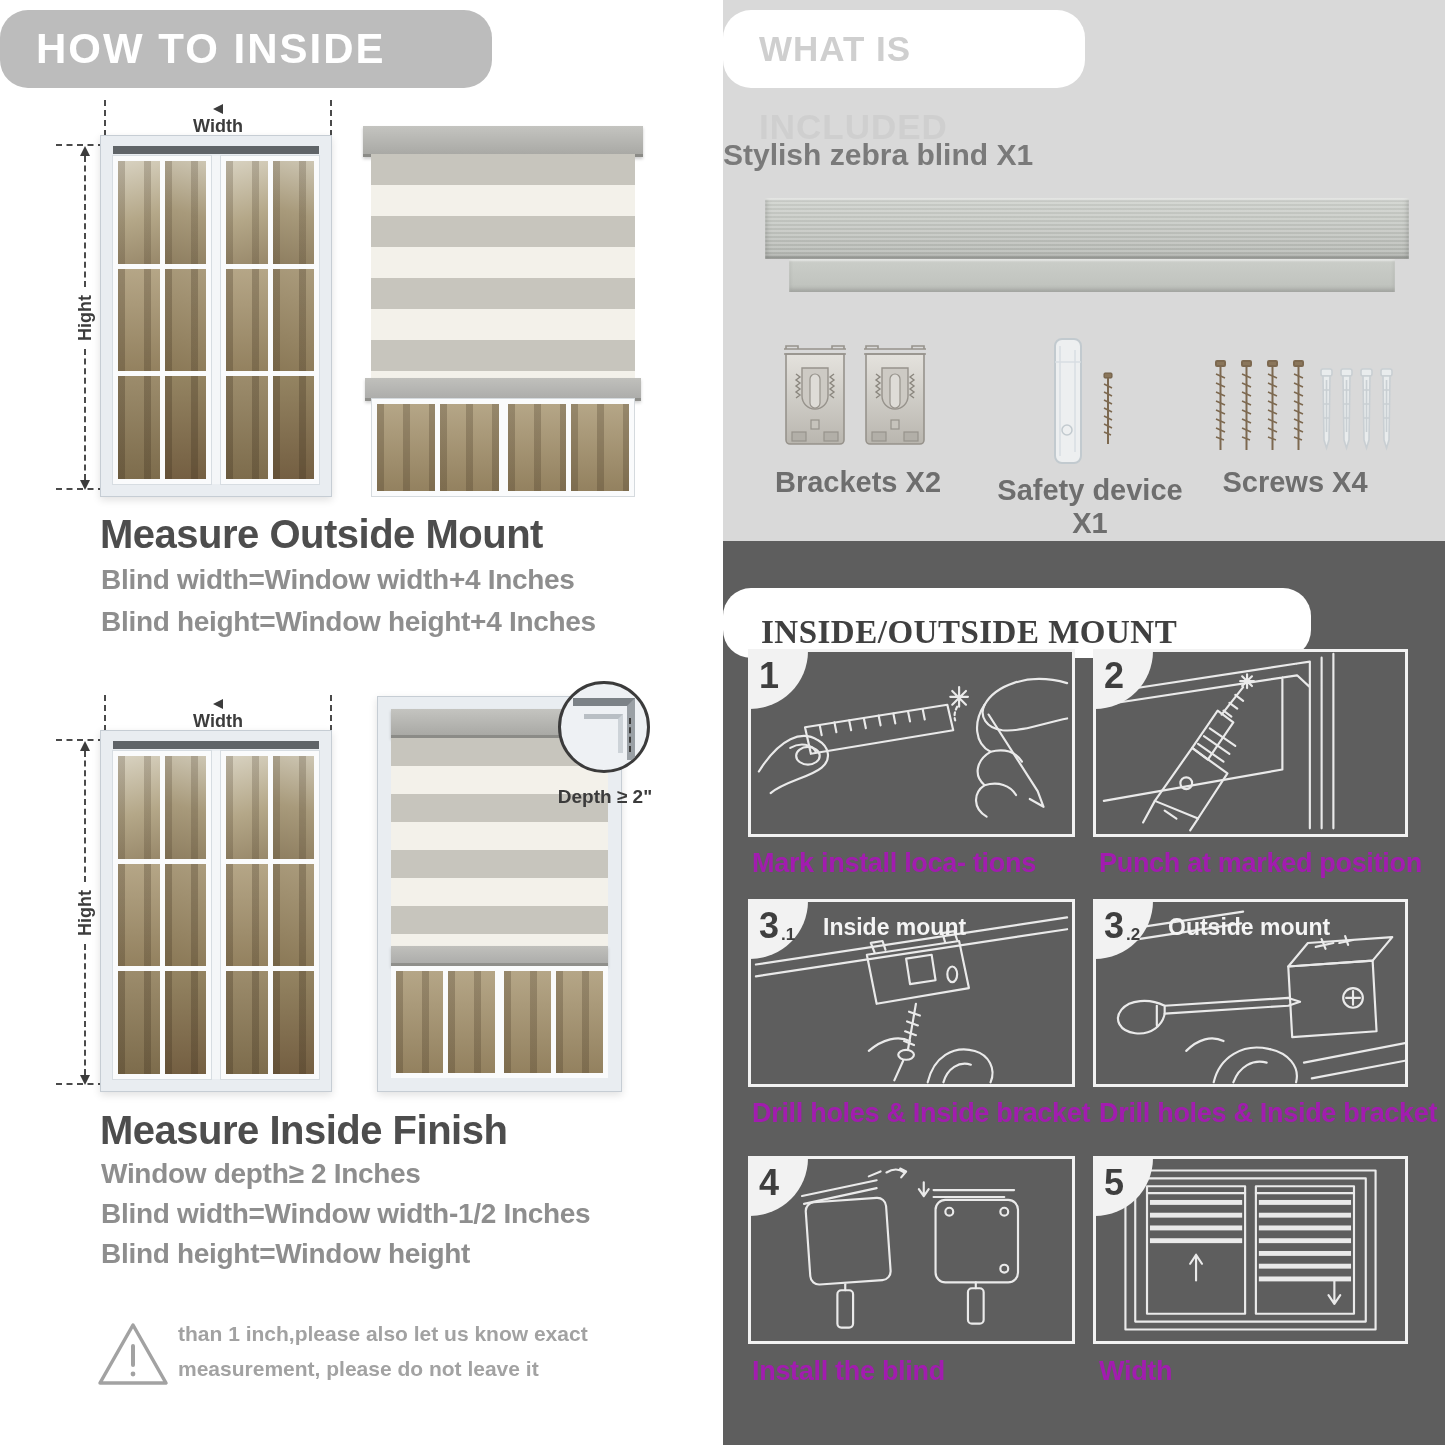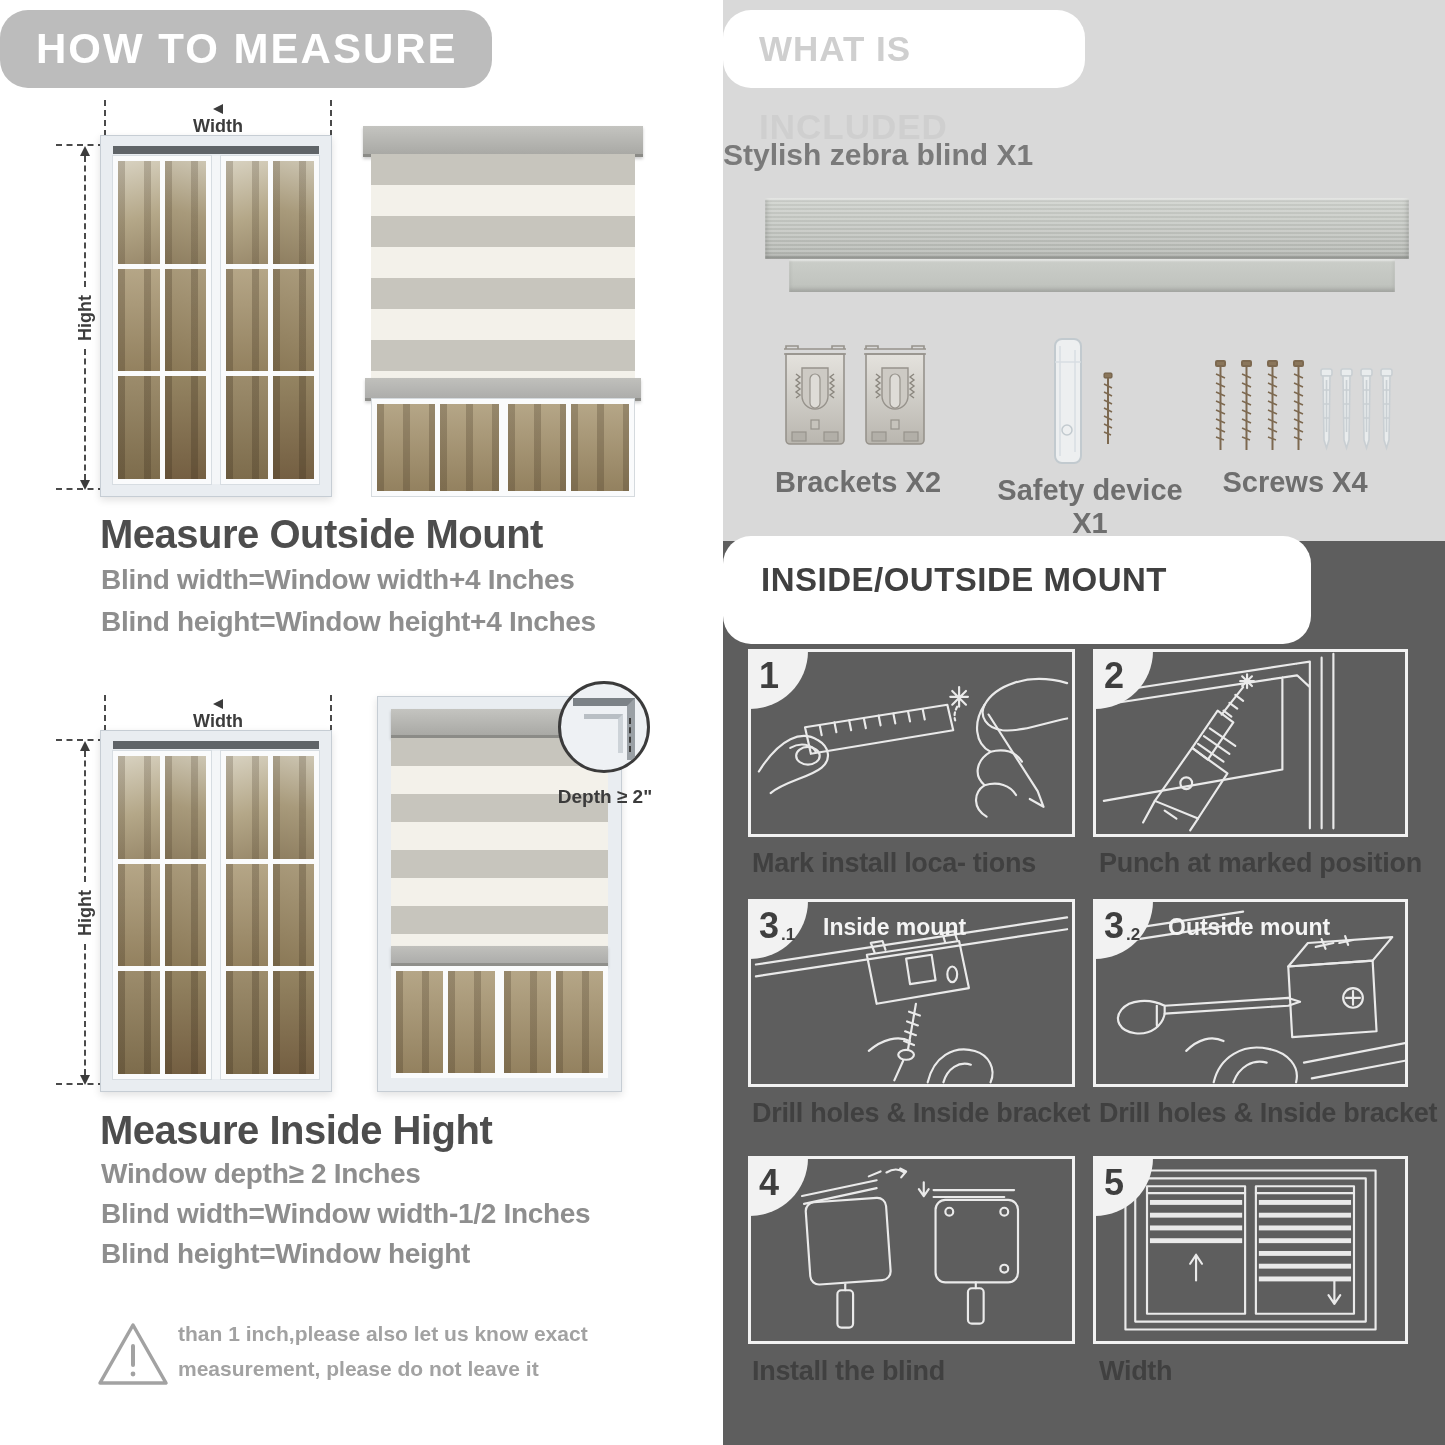--- a/index.html
+++ b/index.html
@@ -80,31 +80,31 @@
            box-shadow:inset 0 2px 2px rgba(255,255,255,0.5),inset 0 -3px 4px rgba(0,0,0,0.16);}
   .item-label{font-weight:700;font-size:29px;color:#6e6e6e;text-align:center;}
 
   
   .panel{border:3px solid #f2f2f2;background:#5e5e5e;box-sizing:border-box;}
   .badge{position:absolute;left:-1px;top:-1px;width:58px;height:58px;background:#f2f2f2;
          border-radius:0 0 100% 0;color:#3f3f3f;}
   .badge .n{position:absolute;left:9px;top:4px;font-weight:700;font-size:36px;}
   .badge .sub{position:absolute;left:31px;top:24px;font-weight:700;font-size:17px;}
   .panel-title{position:absolute;left:72px;top:12px;color:#f4f4f4;font-weight:700;font-size:23px;}
-  .caption{color:#404040;font-weight:700;font-size:27px;letter-spacing:-0.3px;}
+  .caption{color:#a21caf;font-weight:700;font-size:27px;letter-spacing:-0.3px;}
   .sketch{position:absolute;inset:0;width:100%;height:100%;}
   .sketch path,.sketch rect,.sketch circle,.sketch ellipse{fill:none;stroke:#eaeaea;stroke-width:2.2;stroke-linecap:round;stroke-linejoin:round;}
   .sketch .fillw{fill:#eaeaea;stroke:none;}
 </style>
 </head>
 <body>
 
 <div class="canvas">
 
-  <div class="abs title-bar">HOW TO MEASURE</div>
+  <div class="abs title-bar">HOW TO INSIDE</div>
 
   <div class="abs guide-v" style="left:104px;top:100px;height:36px;"></div>
   <div class="abs guide-v" style="left:330px;top:100px;height:36px;"></div>
   <div class="abs harrow" style="left:105px;top:104px;width:226px;height:22px;">
     <div class="arr-l"></div>
     <div class="ln"></div>
     <div class="dimlab">Width</div>
     <div class="ln"></div>
     <div class="arr-r"></div>
   </div>
@@ -227,21 +227,21 @@
     </div>
   </div>
 
   <div class="abs mag" style="left:558px;top:681px;">
     <div class="c1"></div>
       <div class="c2"></div>
       <div class="dsh"></div>
   </div>
   <div class="abs depth-label" style="left:540px;top:786px;width:130px;text-align:center;">Depth ≥ 2"</div>
 
-  <div class="abs heading" style="left:100px;top:1108px;">Measure Inside Hight</div>
+  <div class="abs heading" style="left:100px;top:1108px;">Measure Inside Finish</div>
   <div class="abs rule-line" style="left:101px;top:1158px;">Window depth≥ 2 Inches</div>
   <div class="abs rule-line" style="left:101px;top:1198px;">Blind width=Window width-1/2 Inches</div>
   <div class="abs rule-line" style="left:101px;top:1238px;">Blind height=Window height</div>
 
   <svg class="abs" style="left:95px;top:1318px;" width="76" height="74" viewBox="0 0 76 74">
     <path d="M38,7 L71,65 L5,65 Z" fill="none" stroke="#a2a2a2" stroke-width="3.5" stroke-linejoin="round"></path>
     <line x1="38" y1="28" x2="38" y2="47" stroke="#a2a2a2" stroke-width="4" stroke-linecap="round"></line>
     <circle cx="38" cy="56" r="2.4" fill="#a2a2a2"></circle>
   </svg>
   <div class="abs warn-text" style="left:178px;top:1316px;">
@@ -347,21 +347,21 @@
           <path d="M5,22 h7 M5,36 h7 M5,50 h7 M8.5,12 v52" fill="none"></path>
         </g>
     </g>
   </svg>
 
   <div class="abs item-label" style="left:758px;top:466px;width:200px;">Brackets X2</div>
   <div class="abs item-label" style="left:985px;top:466px;width:210px;margin-top:8px;">Safety device X1</div>
   <div class="abs item-label" style="left:1195px;top:466px;width:200px;">Screws X4</div>
 
   <div class="abs right-dark"></div>
-  <div class="abs pill pill2-text" style="left:723px;top:536px;width:588px;height:108px;">INSIDE/OUTSIDE MOUNT</div>
+  <div class="abs pill pill2-text" style="left:723px;top:588px;width:588px;height:70px;font-family:Liberation Serif, serif;">INSIDE/OUTSIDE MOUNT</div>
 
   <div class="abs panel" style="left:748px;top:649px;width:327px;height:188px;">
     <svg class="sketch" viewBox="0 0 327 182">
       <path d="M55,75 L200,52 L206,78 L61,102 Z"></path>
       <path d="M70,73 l2,10 M85,70 l2,10 M100,68 l2,10 M115,66 l2,10 M130,63 l2,10 M145,61 l2,10 M160,59 l2,10 M175,57 l2,10"></path>
       <path d="M205,38 l14,14 M219,38 l-14,14 M212,34 v20 M203,44 h18"></path>
       <path d="M210,54 q-4,8 -2,14" stroke-dasharray="3 3"></path>
       <path d="M8,120 C30,85 52,78 68,88 C80,95 82,108 72,116 C60,126 34,130 20,142"></path>
       <path d="M40,96 C50,90 62,92 66,100"></path>
       <ellipse cx="58" cy="104" rx="12" ry="9"></ellipse>

